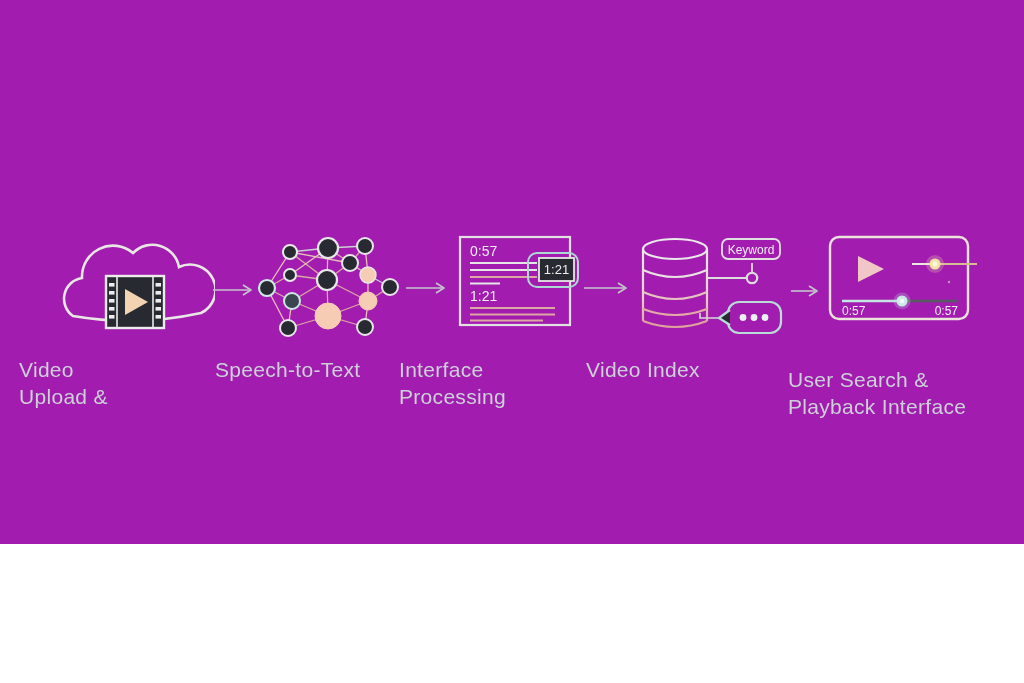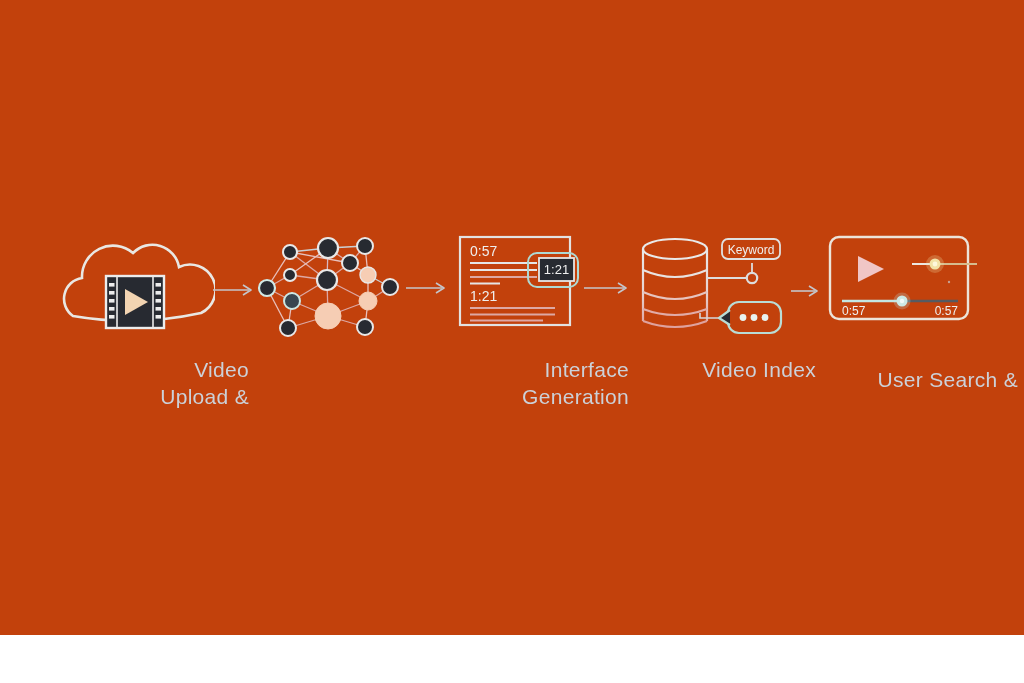--- a/index.html
+++ b/index.html
@@ -1,27 +1,27 @@
 <!DOCTYPE html>
 <html><head>
 <meta charset="utf-8">
 <style>
   html,body{margin:0;padding:0;}
   #canvas{
     position:relative;
-    width:1024px;height:635px;
-    background:#c2410c;
+    width:1024px;height:544px;
+    background:#a21caf;
     overflow:hidden;
     font-family:"Liberation Sans", sans-serif;
   }
   .icon-abs{position:absolute;}
   .stage-label{
     position:absolute;
     width:230px;
-    text-align:right;
+    text-align:left;
     color:#ccd1d8;
     font-size:21px;
     line-height:27px;
     letter-spacing:.3px;
     font-weight:400;
   }
   svg{display:block;}
 </style>
 </head>
 <body>
@@ -197,28 +197,30 @@
     <text x="22" y="85" font-size="12" fill="#efefef">0:57</text>
     <text x="138" y="85" font-size="12" fill="#efefef" text-anchor="end">0:57</text>
   </svg>
 
   <div class="stage-label" style="left:19px;top:356px">
     <div>Video</div>
     <div>Upload &amp;</div>
   </div>
 
   <div class="stage-label" style="left:215px;top:356px">
+    <div>Speech-to-Text</div>
   </div>
 
   <div class="stage-label" style="left:399px;top:356px">
     <div>Interface</div>
-    <div>Generation</div>
+    <div>Processing</div>
   </div>
 
   <div class="stage-label" style="left:586px;top:356px">
     <div>Video Index</div>
   </div>
 
   <div class="stage-label" style="left:788px;top:366px">
     <div>User Search &amp;</div>
+    <div>Playback Interface</div>
   </div>
 
 </div>
 
 </body></html>

